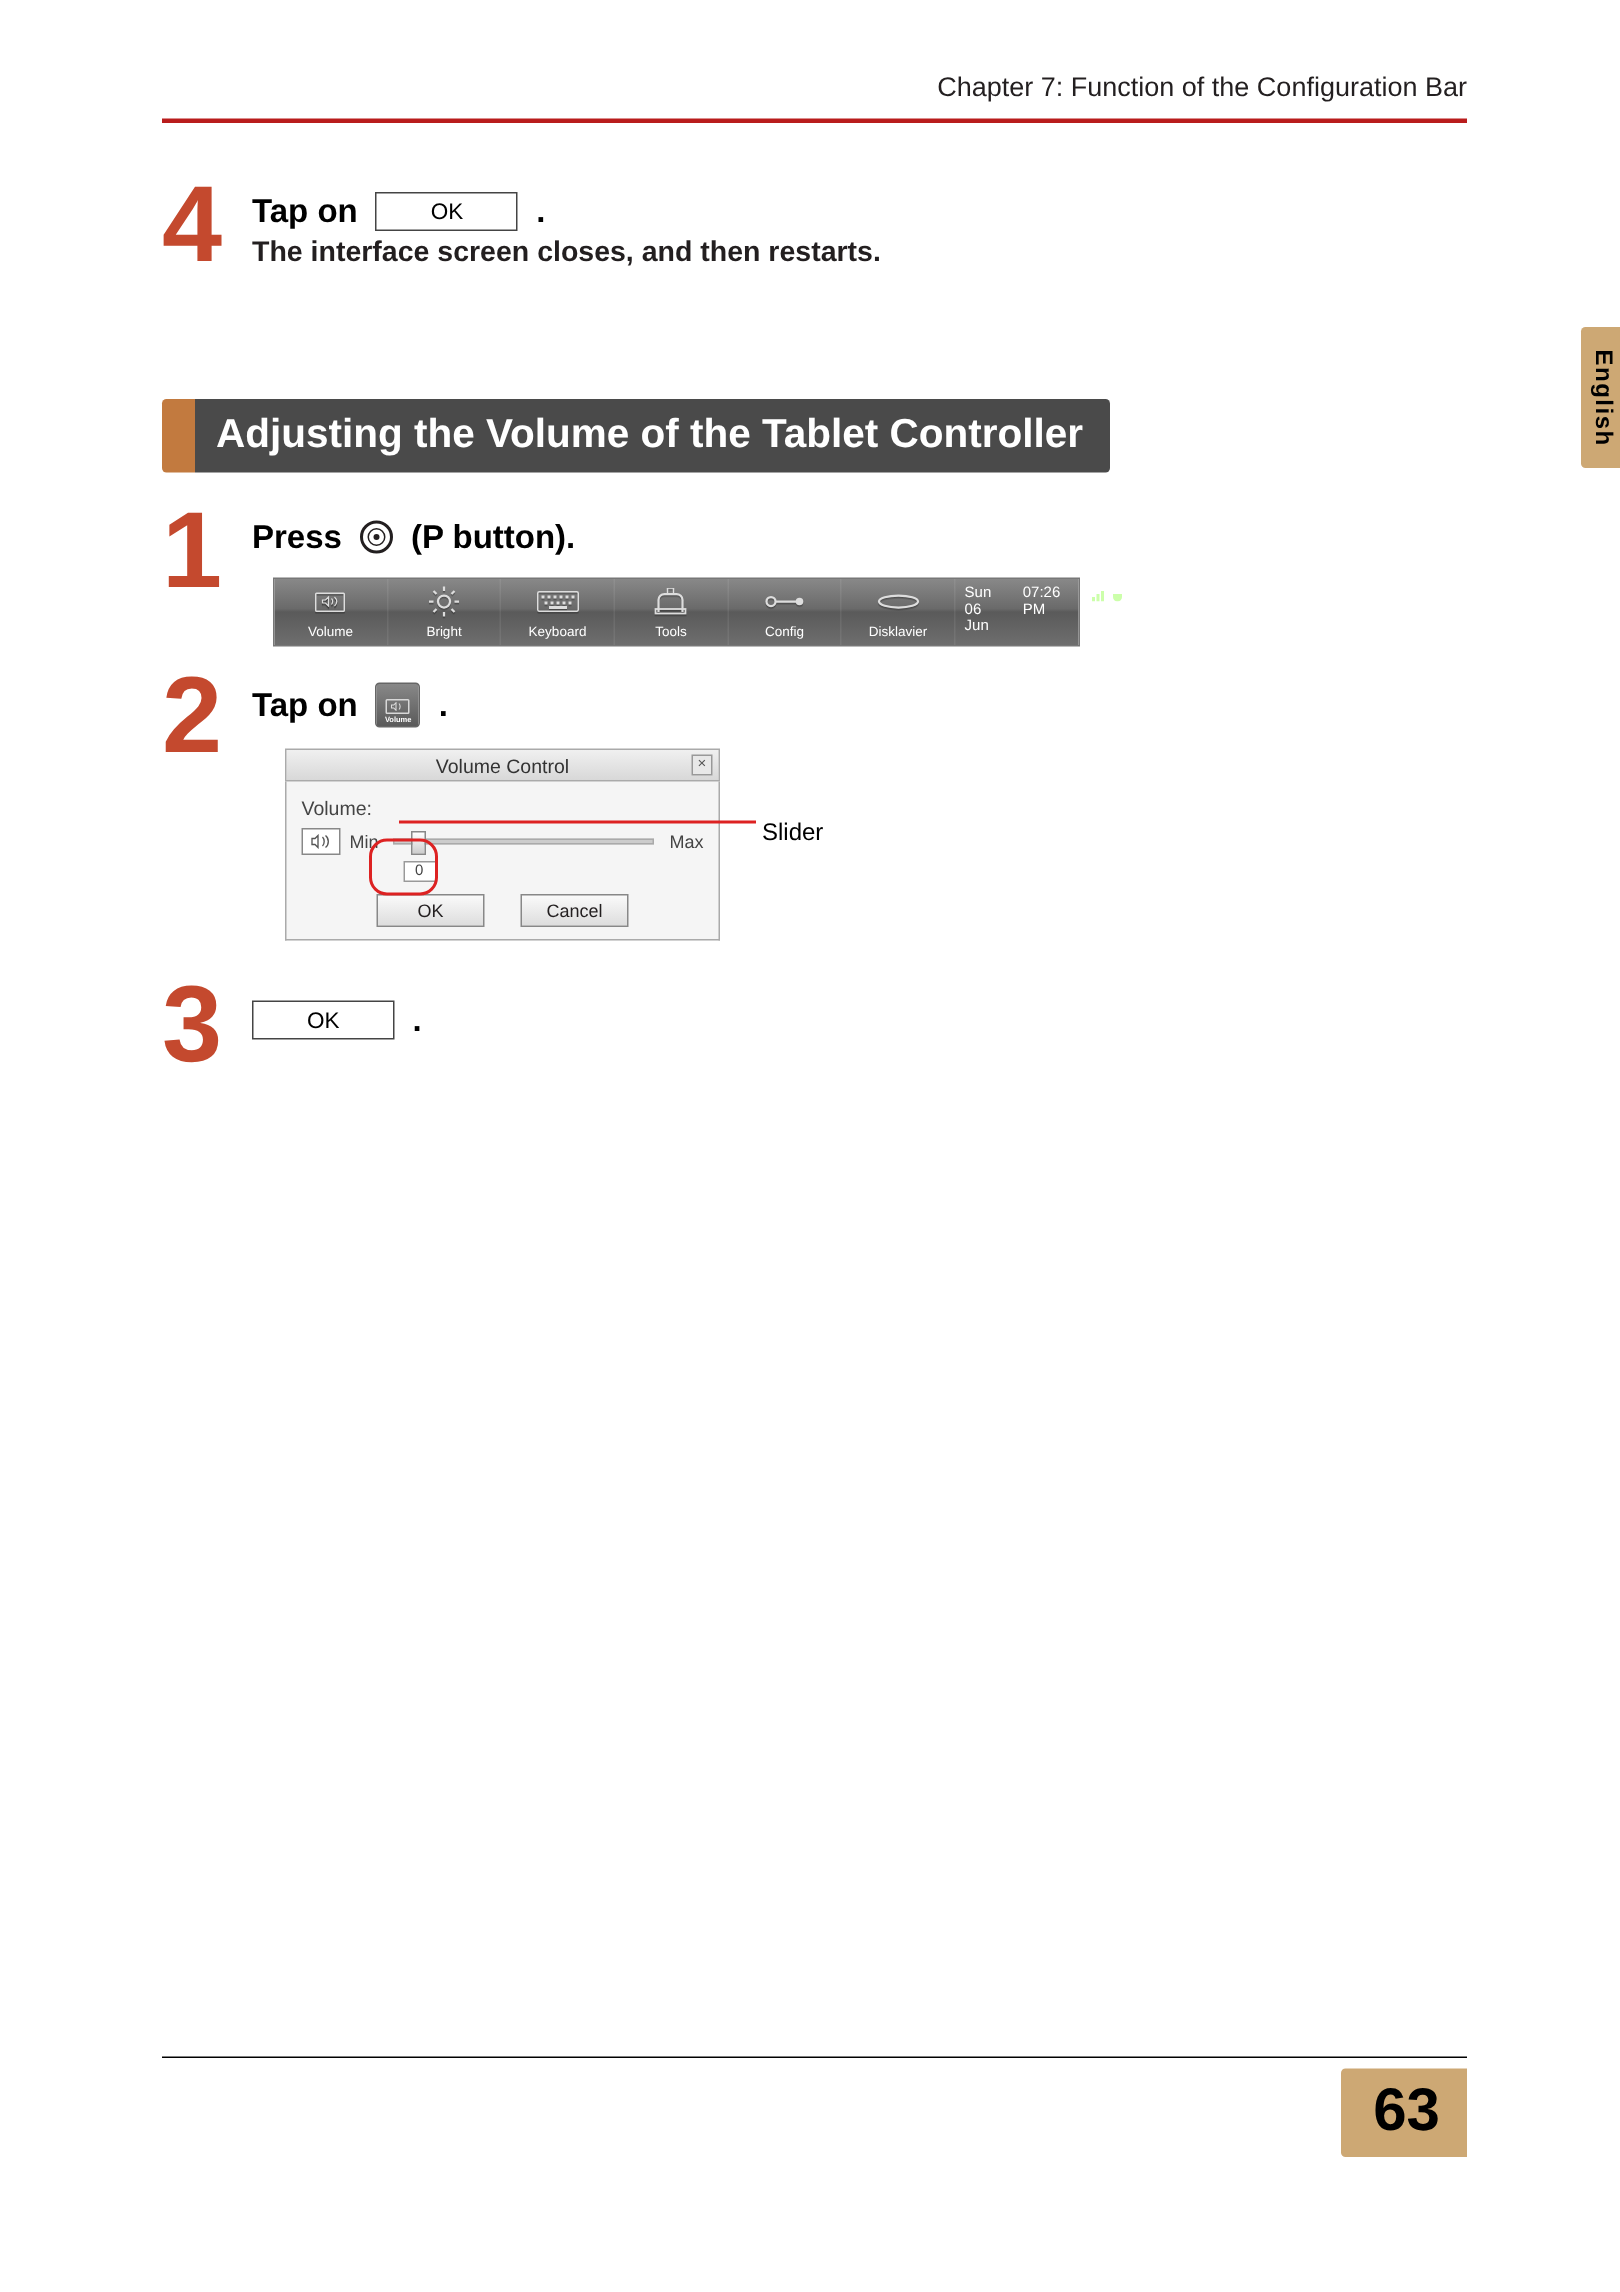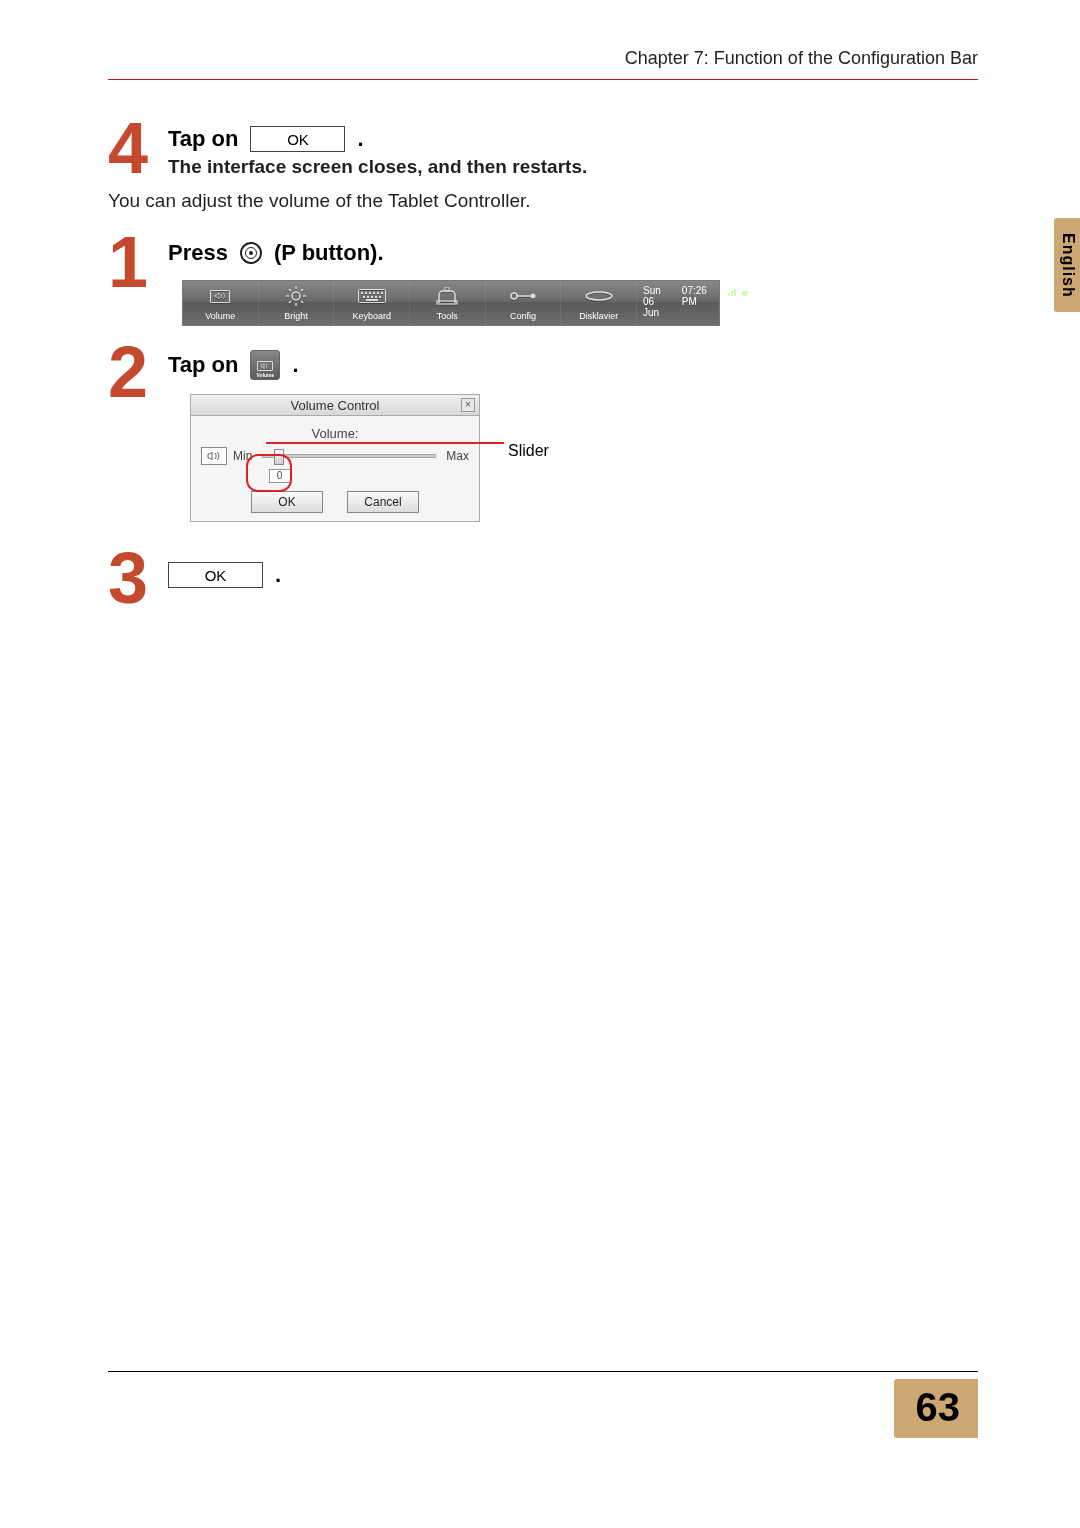--- a/index.html
+++ b/index.html
@@ -17,21 +17,21 @@
     top: 48px;
     width: 870px;
     height: 1420px;
   }
   .chapter-header {
     text-align: right;
     font-size: 18px;
     font-weight: 400;
     color: #231f20;
     padding-bottom: 10px;
-    border-bottom: 1px solid #b91c1c;
+    border-bottom: 3px solid #b91c1c;
     margin-bottom: 40px;
   }
   .step-row {
     display: flex;
     align-items: flex-start;
     margin-bottom: 12px;
   }
   .step-num {
     font-size: 72px;
     font-weight: 700;
@@ -220,21 +220,21 @@
     font-size: 10px; line-height: 12px; text-align: center;
     background: #e8e8e8;
     color: #555;
   }
   .vc-body {
     border: 1px solid #aaa;
     border-top: none;
     background: #f5f5f5;
     padding: 10px 10px 8px 10px;
   }
-  .vc-row1 { font-size: 13px; color: #444; display: flex; align-items: center; justify-content: center; }
+  .vc-row1 { font-size: 13px; color: #444; display: flex; align-items: center; }
   .vc-row2 {
     display: flex; align-items: center; margin-top: 6px;
     font-size: 12px; color: #444; gap: 6px;
   }
   .mute-box {
     width: 26px; height: 18px; border: 1px solid #888; background: #fff;
     display: flex; align-items: center; justify-content: center;
     font-size: 10px;
   }
   .slider-track {
@@ -316,22 +316,25 @@
     <div class="step-body">
       <div class="step-title">
         <span>Tap on</span>
         <span class="ok-pill">OK</span>
         <span>.</span>
       </div>
       <div class="step-desc">The interface screen closes, and then restarts.</div>
     </div>
   </div>
 
-
-  <div class="intro-text">You can adjust the volume of the Tablet Controller.</div>
+  <div class="section-title-wrap">
+    <div class="section-accent"></div>
+    <div class="section-title">Adjusting the Volume of the Tablet Controller</div>
+  </div>
+
 
   <div class="step-row">
     <div class="step-num">1</div>
     <div class="step-body">
       <div class="step-title">
         <span>Press</span>
         <span class="p-icon"></span>
         <span>(P button).</span>
       </div>
 

